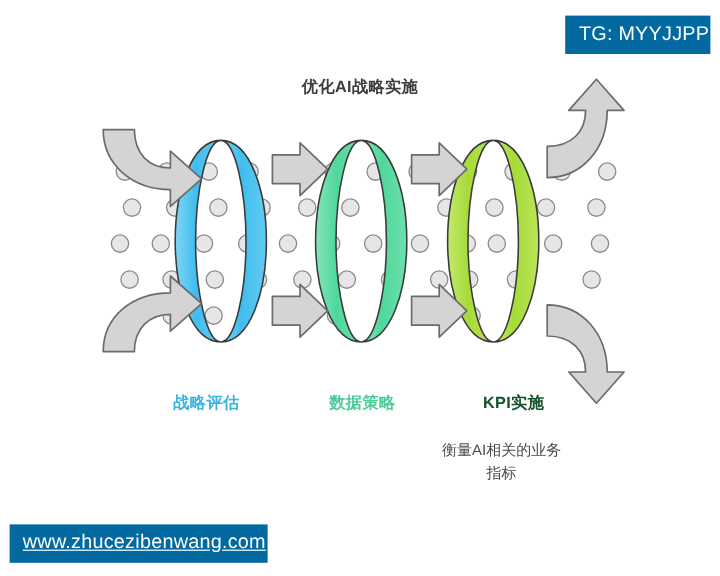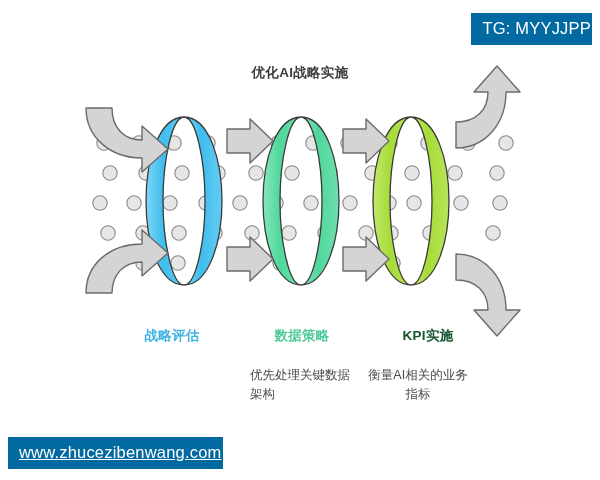--- a/index.html
+++ b/index.html
@@ -250,19 +250,18 @@
                C 506 278, 485 254, 456 254 Z"></path>
     </g>
   </svg>
 
   <div class="title-text">优化AI战略实施</div>
 
   <div class="col-heading" id="heading-0">战略评估</div>
   <div class="col-heading" id="heading-1">数据策略</div>
   <div class="col-heading" id="heading-2">KPI实施</div>
 
-  <div class="col-desc" id="desc-1">优先处理关键数据架构</div>
   <div class="col-desc" id="desc-2">衡量AI相关的业务指标</div>
 
   <div class="watermark" id="tg-badge">TG: MYYJJPP</div>
   <div class="watermark" id="site-badge">www.zhucezibenwang.com</div>
 
 </div>
 
 </body></html>

